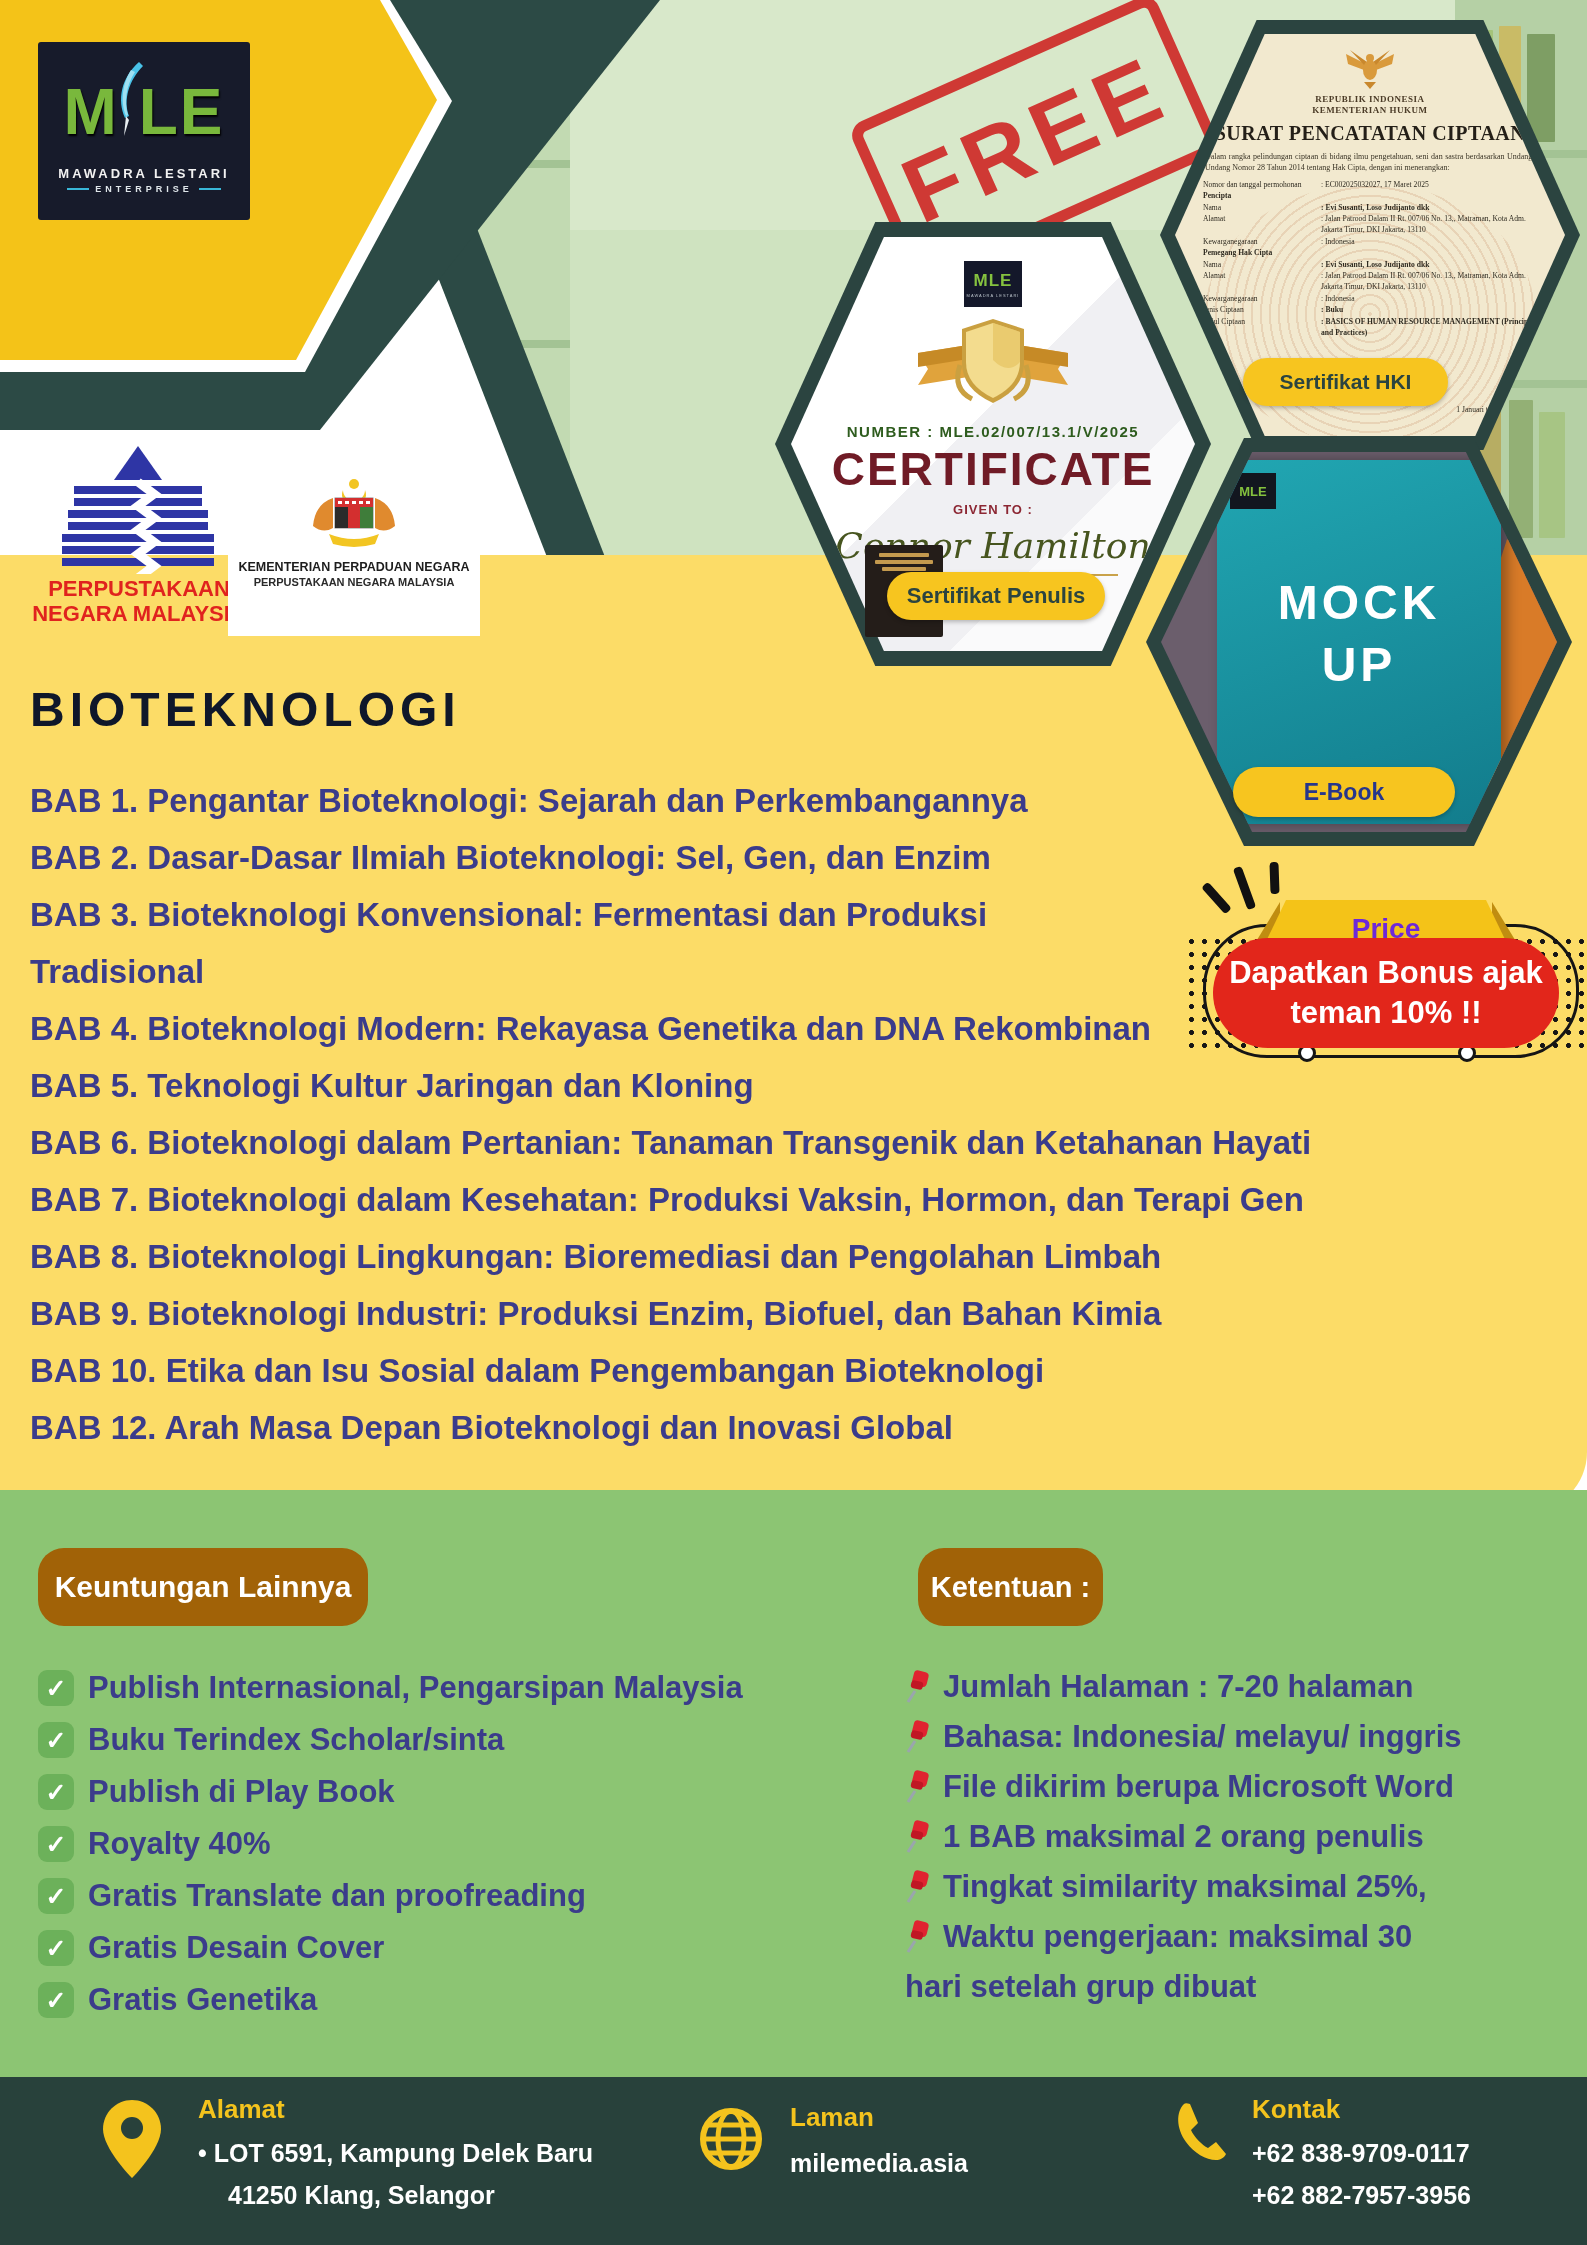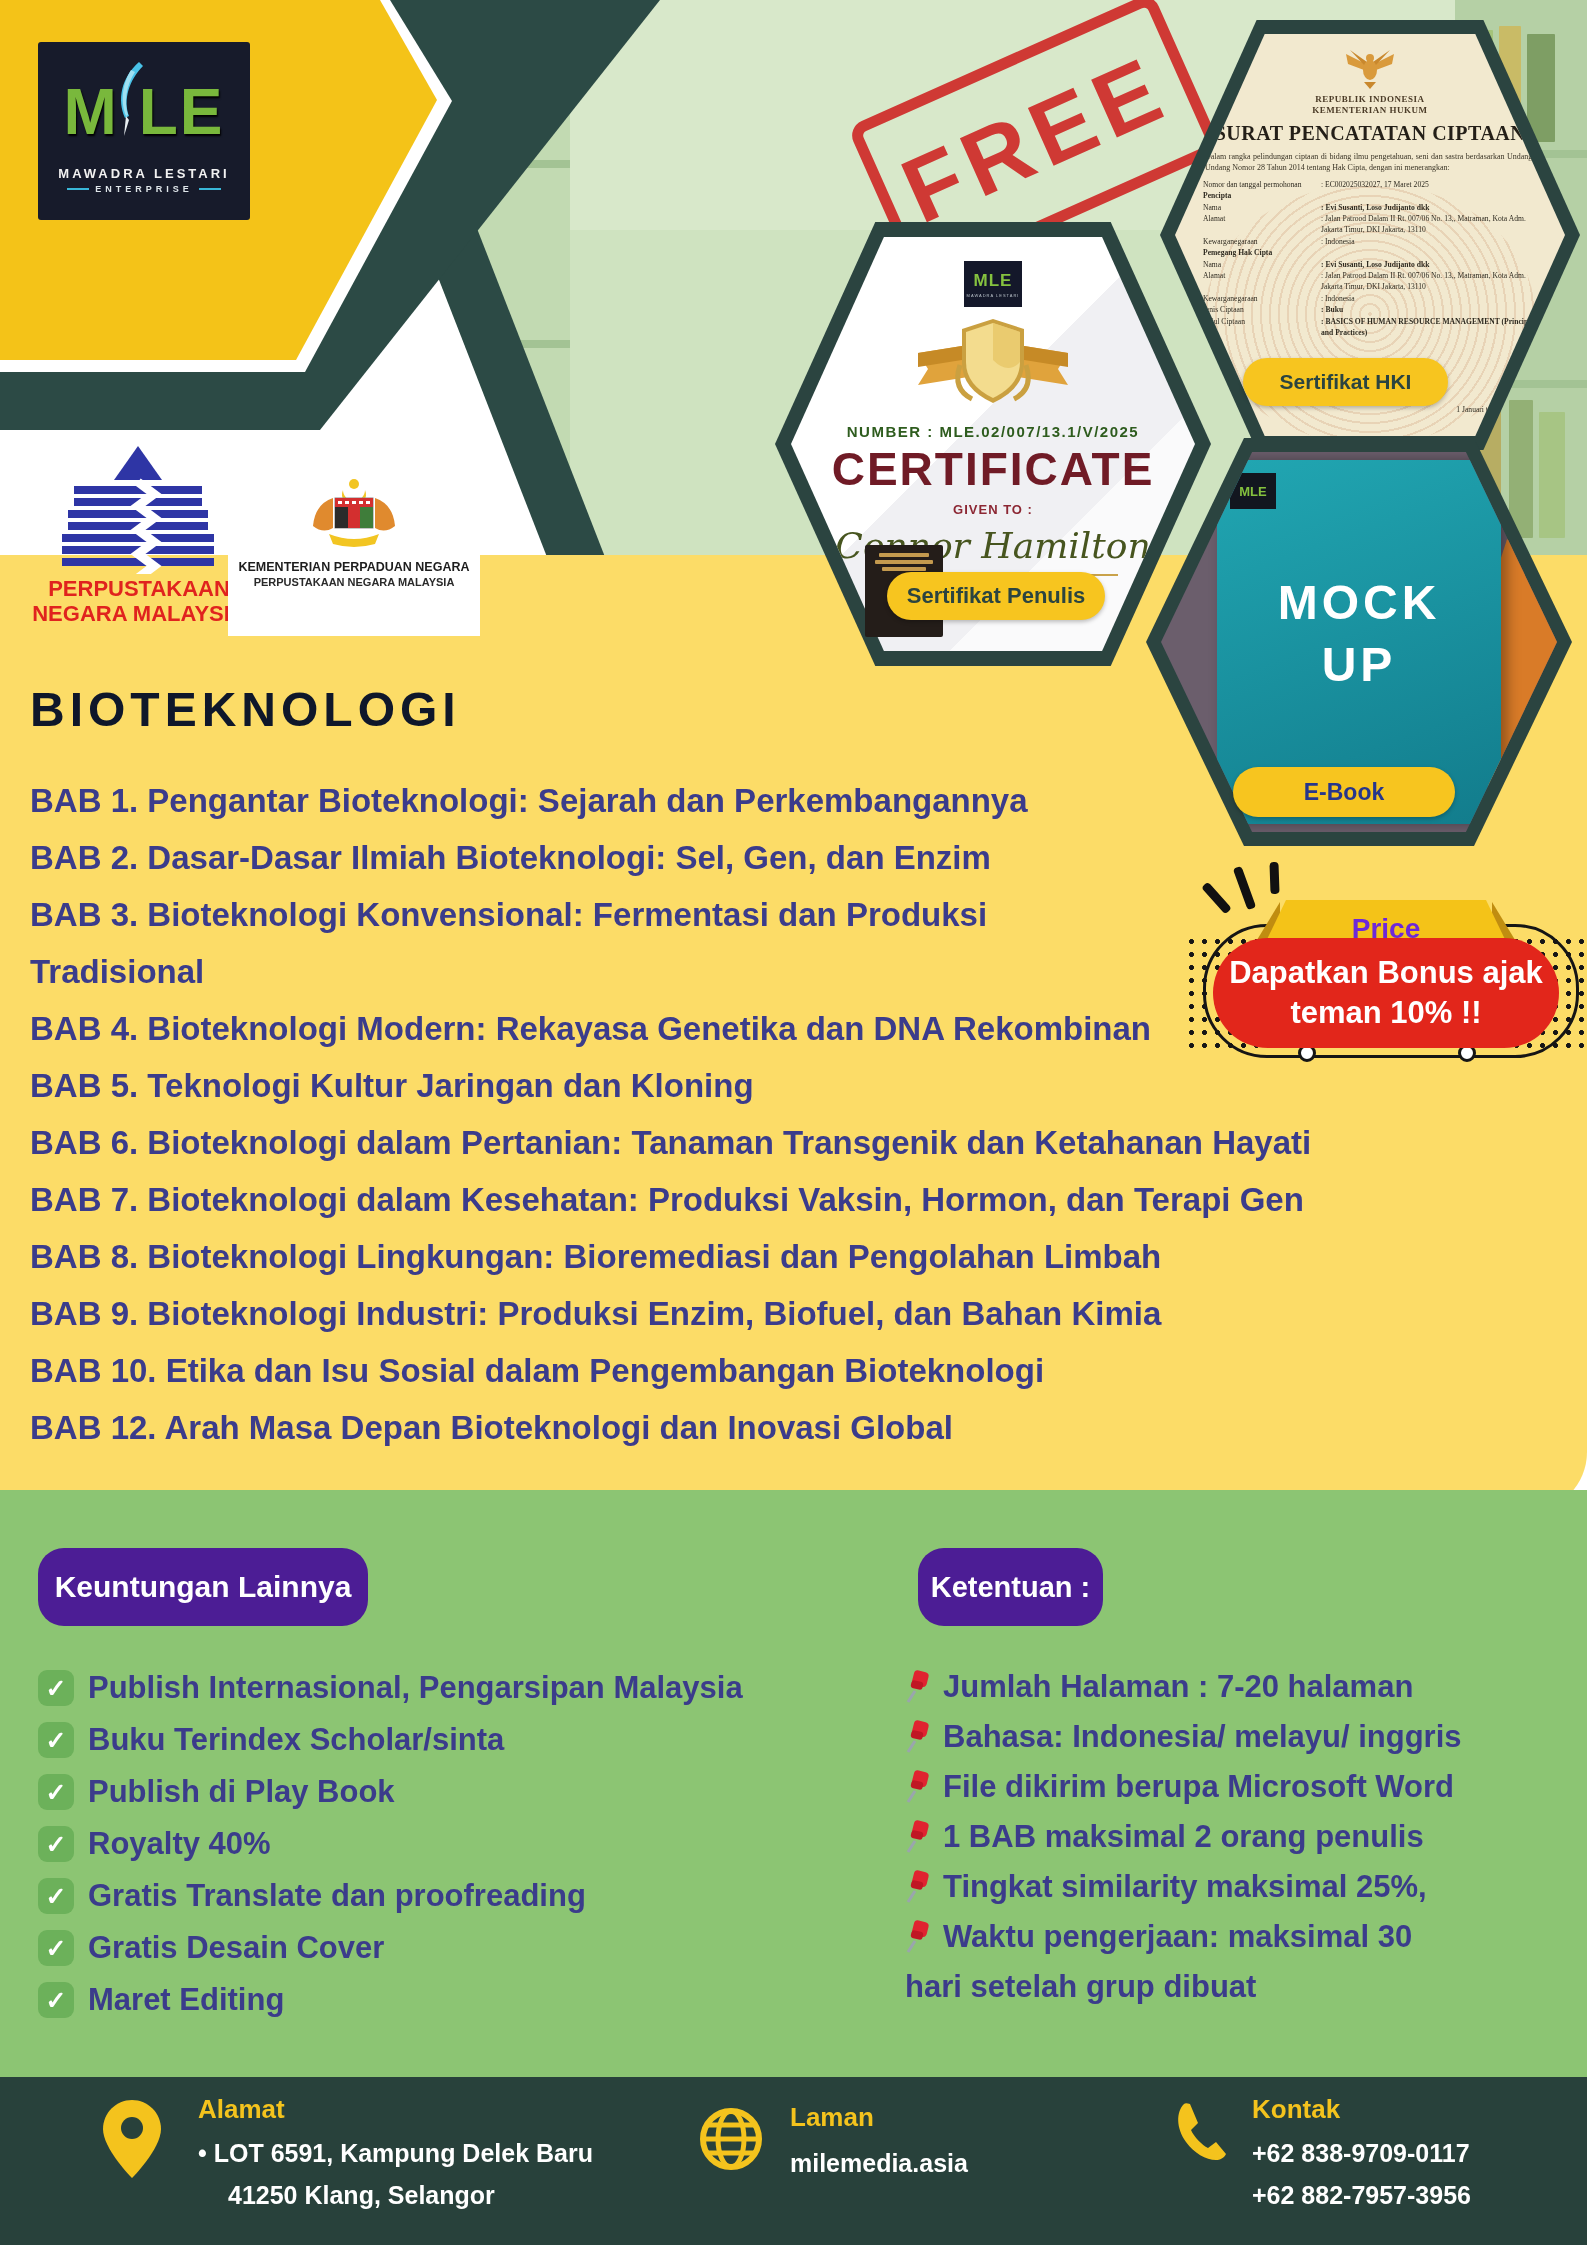--- a/index.html
+++ b/index.html
@@ -127,21 +127,21 @@
 
   
   .main-yellow{left:0;top:555px;width:1587px;height:957px;background:#fcdc67;z-index:2;
       border-bottom-right-radius:60px;}
   .main-title{left:30px;top:682px;font-size:48px;font-weight:800;color:#0f172a;letter-spacing:5px;z-index:3;}
   .chapters{left:30px;top:772px;width:1540px;z-index:3;}
   .chapter{font-size:33px;font-weight:bold;color:#3b3c8b;line-height:57px;white-space:pre-line;}
 
   
   .green{left:0;top:1490px;width:1587px;height:587px;background:#8cc573;z-index:2;}
-  .sec-pill{background:#4c1d95;border-radius:26px;display:flex;align-items:center;justify-content:center;
+  .sec-pill{background:#a16207;border-radius:26px;display:flex;align-items:center;justify-content:center;
       color:#fff;font-weight:800;z-index:3;}
   .ben-pill{left:38px;top:1548px;width:330px;height:78px;font-size:30px;}
   .term-pill{left:918px;top:1548px;width:185px;height:78px;font-size:29px;}
   .benefits{left:38px;top:1662px;width:840px;z-index:3;}
   .benefit-row{display:flex;align-items:center;gap:14px;height:52px;}
   .chk{width:36px;height:36px;background:#6cb15a;border-radius:9px;color:#fff;font-size:25px;
       font-weight:bold;display:flex;align-items:center;justify-content:center;flex:none;}
   .benefit-text{font-size:31px;font-weight:bold;color:#3b3c8b;}
   .terms{left:905px;top:1662px;width:650px;z-index:3;}
   .term-row{font-size:31px;font-weight:bold;color:#3b3c8b;line-height:50px;white-space:pre-line;}
@@ -469,21 +469,21 @@
       <span class="benefit-text">Gratis Translate dan proofreading</span>
     </div>
 
     <div class="benefit-row">
       <span class="chk">✓</span>
       <span class="benefit-text">Gratis Desain Cover</span>
     </div>
 
     <div class="benefit-row">
       <span class="chk">✓</span>
-      <span class="benefit-text">Maret Editing</span>
+      <span class="benefit-text">Gratis Genetika</span>
     </div>
   </div>
 <div class="abs terms">
 
     <div class="term-row"><svg width="28" height="34" viewBox="0 0 28 34">
         <line x1="10" y1="22" x2="3" y2="33" stroke="#9aa5ad" stroke-width="3"></line>
         <rect x="8" y="2" width="15" height="15" rx="4" transform="rotate(14 15 9)" fill="#e02430"></rect>
         <rect x="6" y="12" width="12" height="8" rx="3" transform="rotate(14 12 16)" fill="#c01724"></rect>
       </svg><span>Jumlah Halaman : 7-20 halaman</span></div>
 

